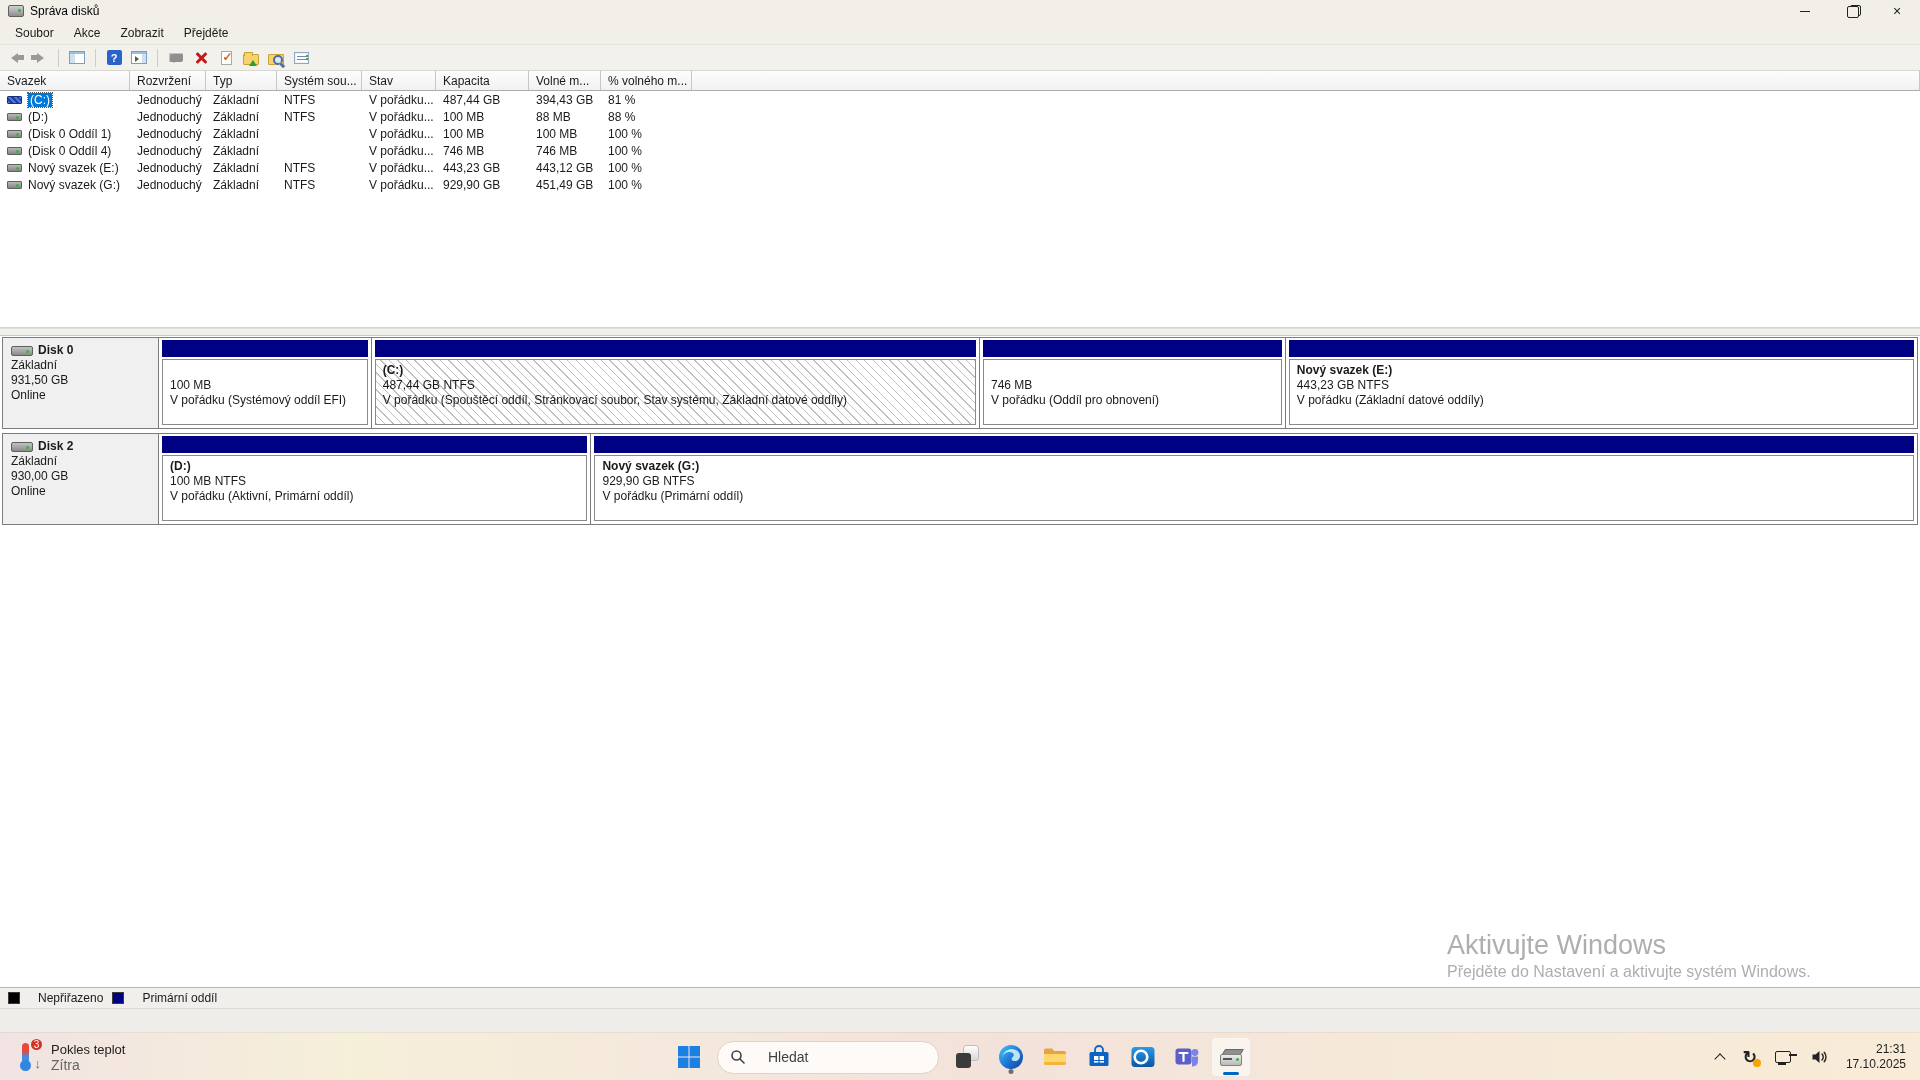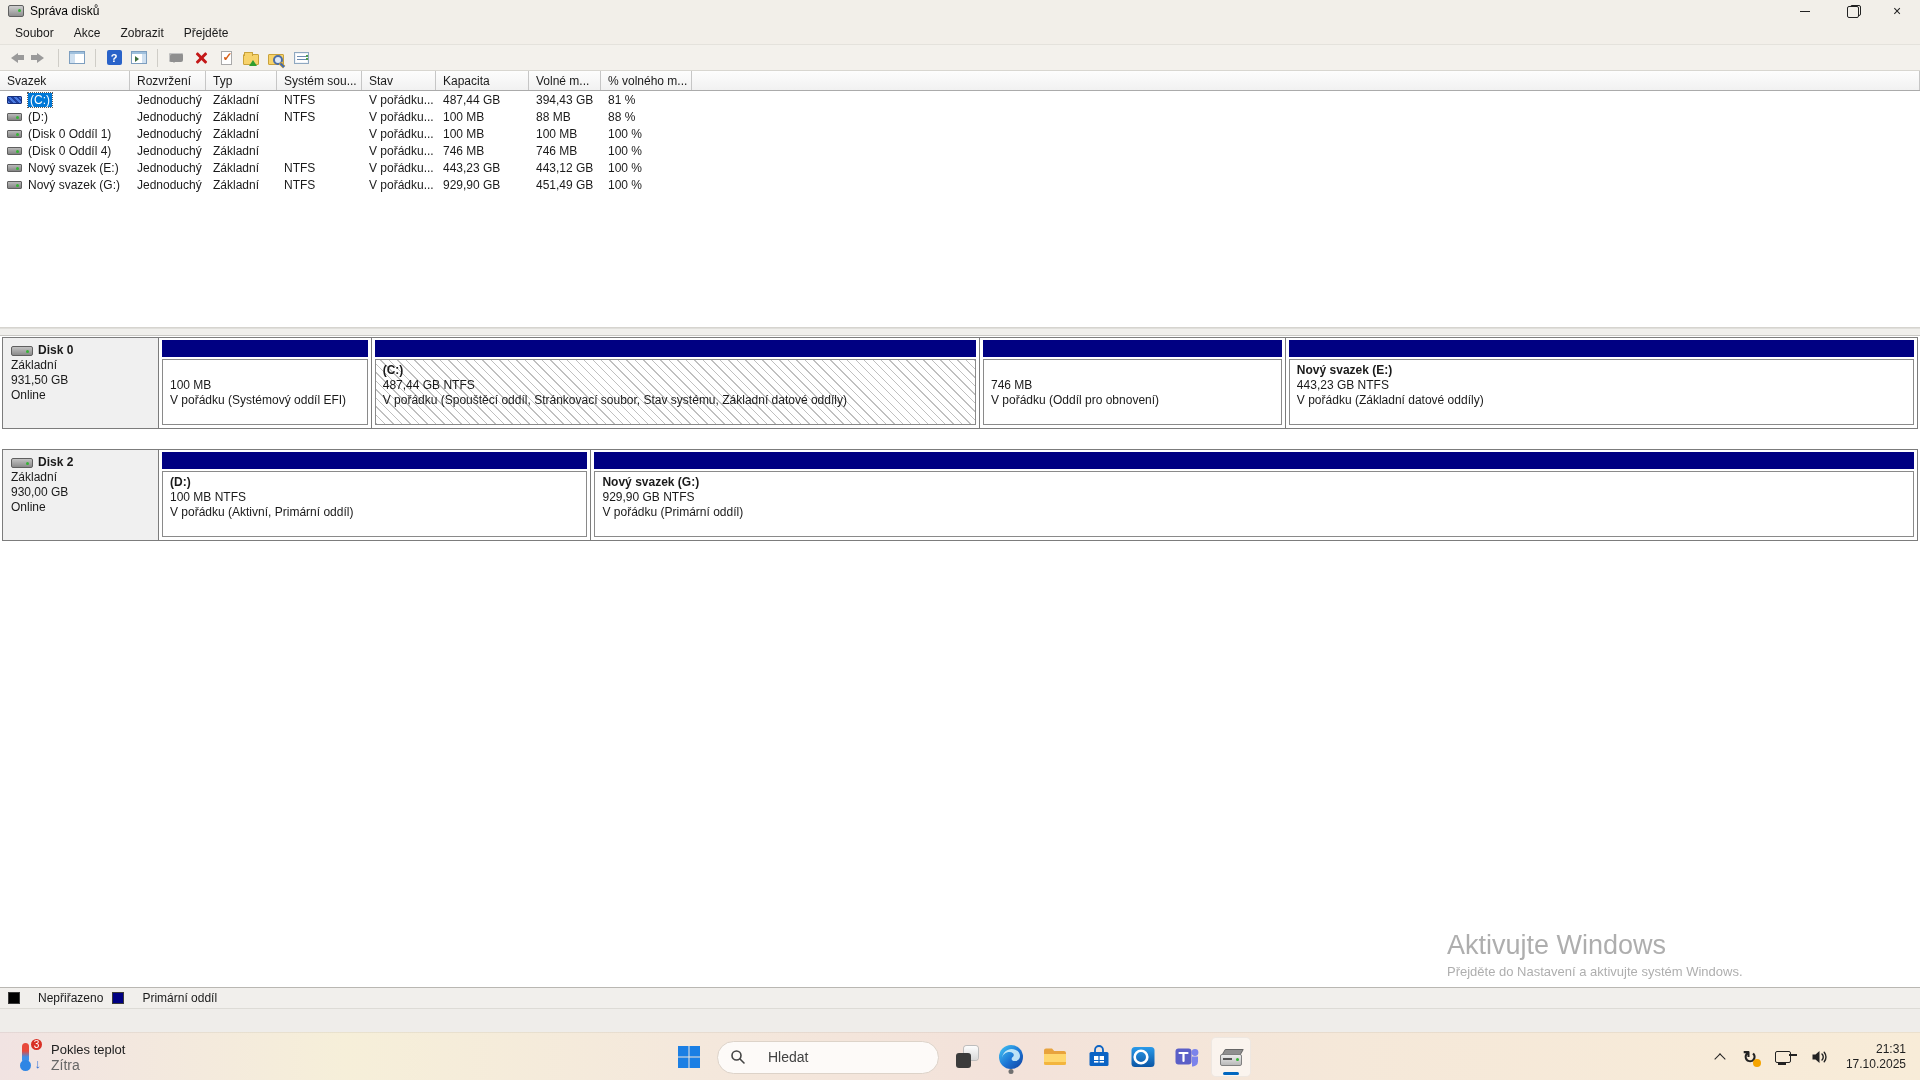--- a/index.html
+++ b/index.html
@@ -62,21 +62,21 @@
   .vico{display:inline-block;width:15px;height:8px;margin-right:6px;background:linear-gradient(#b9b9b9,#848484);border:1px solid #5f5f5f;border-radius:1px;position:relative;flex:none}
   .vico::after{content:"";position:absolute;right:2px;top:2px;width:3px;height:3px;background:#35b535;border-radius:50%}
   .vico.sel-ico{background:repeating-linear-gradient(45deg,#4a7ae0 0 2px,#1e3f9e 2px 4px);border-color:#16307d}
   .vico.sel-ico::after{display:none}
   .vname.sel{background:#0078d7;color:#fff;outline:1px dotted #5a5a5a;padding:0 2px}
 
   .splitter{height:8px;background:#f0efec;border-top:1px solid #e0dfdb;border-bottom:1px solid #c9c8c4}
 
   
   .graphpane{height:651px;background:#fff;position:relative;padding:1px 2px}
-  .disk-row{display:flex;height:92px;border:1px solid #7c7c7c;margin-bottom:20px;background:#fff}
+  .disk-row{display:flex;height:92px;border:1px solid #7c7c7c;margin-bottom:4px;background:#fff}
   .disk-label{width:156px;background:#f0f0f0;border-right:1px solid #7c7c7c;padding:5px 8px;line-height:15px}
   .disk-name{font-weight:bold;display:flex;align-items:center;gap:5px}
   .dico{display:inline-block;width:22px;height:10px;background:linear-gradient(#c2c2c2,#8b8b8b);border:1px solid #5f5f5f;border-radius:2px;position:relative;flex:none}
   .dico::after{content:"";position:absolute;right:3px;top:3px;width:3px;height:3px;background:#35b535;border-radius:50%}
   .parts{flex:1;display:flex}
   .part{position:relative;border-right:1px solid #7c7c7c}
   .part:last-child{border-right:none}
   .part-head{position:absolute;left:3px;right:3px;top:2px;height:17px;background:#000082}
   .part-body{position:absolute;left:3px;right:3px;top:21px;bottom:3px;border:1px solid #8a8a8a;background:#fff;padding:3px 7px;line-height:15px;overflow:hidden;white-space:nowrap}
   .part-body.hatch{background-image:repeating-linear-gradient(45deg,rgba(140,140,140,.55) 0 1px,rgba(255,255,255,0) 1px 6px)}
@@ -84,21 +84,21 @@
   .pw0{width:12.1%}.pw1{width:34.6%}.pw2{width:17.4%}.pw3{flex:1}
   .pw4{width:24.6%}.pw5{flex:1}
 
   .legendbar{height:21px;background:#f1efec;border-top:1px solid #b9b7b2;display:flex;align-items:center;padding-left:8px;gap:9px}
   .legend-item{display:flex;align-items:center;gap:18px}
   .legend-swatch{width:12px;height:12px;border:1px solid #3a3a3a}
   .bottomstrip{height:24px;background:#efedea;border-top:1px solid #dddbd6}
 
   .watermark{position:absolute;left:1447px;top:930px;color:#8f8f8f;opacity:.72;pointer-events:none}
   .watermark .l1{font-size:27px;line-height:30px}
-  .watermark .l2{font-size:13px;line-height:24px}
+  .watermark .l2{font-size:16px;line-height:24px}
 
   
   .taskbar{position:absolute;left:0;top:1032px;width:1920px;height:48px;
     background:linear-gradient(90deg,#f1e3e2 0%,#f6efd9 18%,#f4e8dc 36%,#f3e2da 52%,#f5e8d9 70%,#f8ecd8 100%);
     border-top:1px solid rgba(0,0,0,.05)}
   .widget{position:absolute;left:6px;top:2px;height:44px;display:flex;align-items:center;gap:9px;padding:0 10px;border-radius:6px}
   .thermo{position:relative;width:26px;height:30px}
   .thermo .stem{position:absolute;left:6px;top:1px;width:7px;height:20px;border-radius:4px;background:linear-gradient(#e8483a 0 40%,#3f8fe8 70%)}
   .thermo .bulb{position:absolute;left:4px;top:18px;width:11px;height:11px;border-radius:50%;background:#2f86e4}
   .thermo .darr{position:absolute;right:1px;bottom:2px;color:#2f6fd8;font-size:13px;font-weight:bold;line-height:12px}

